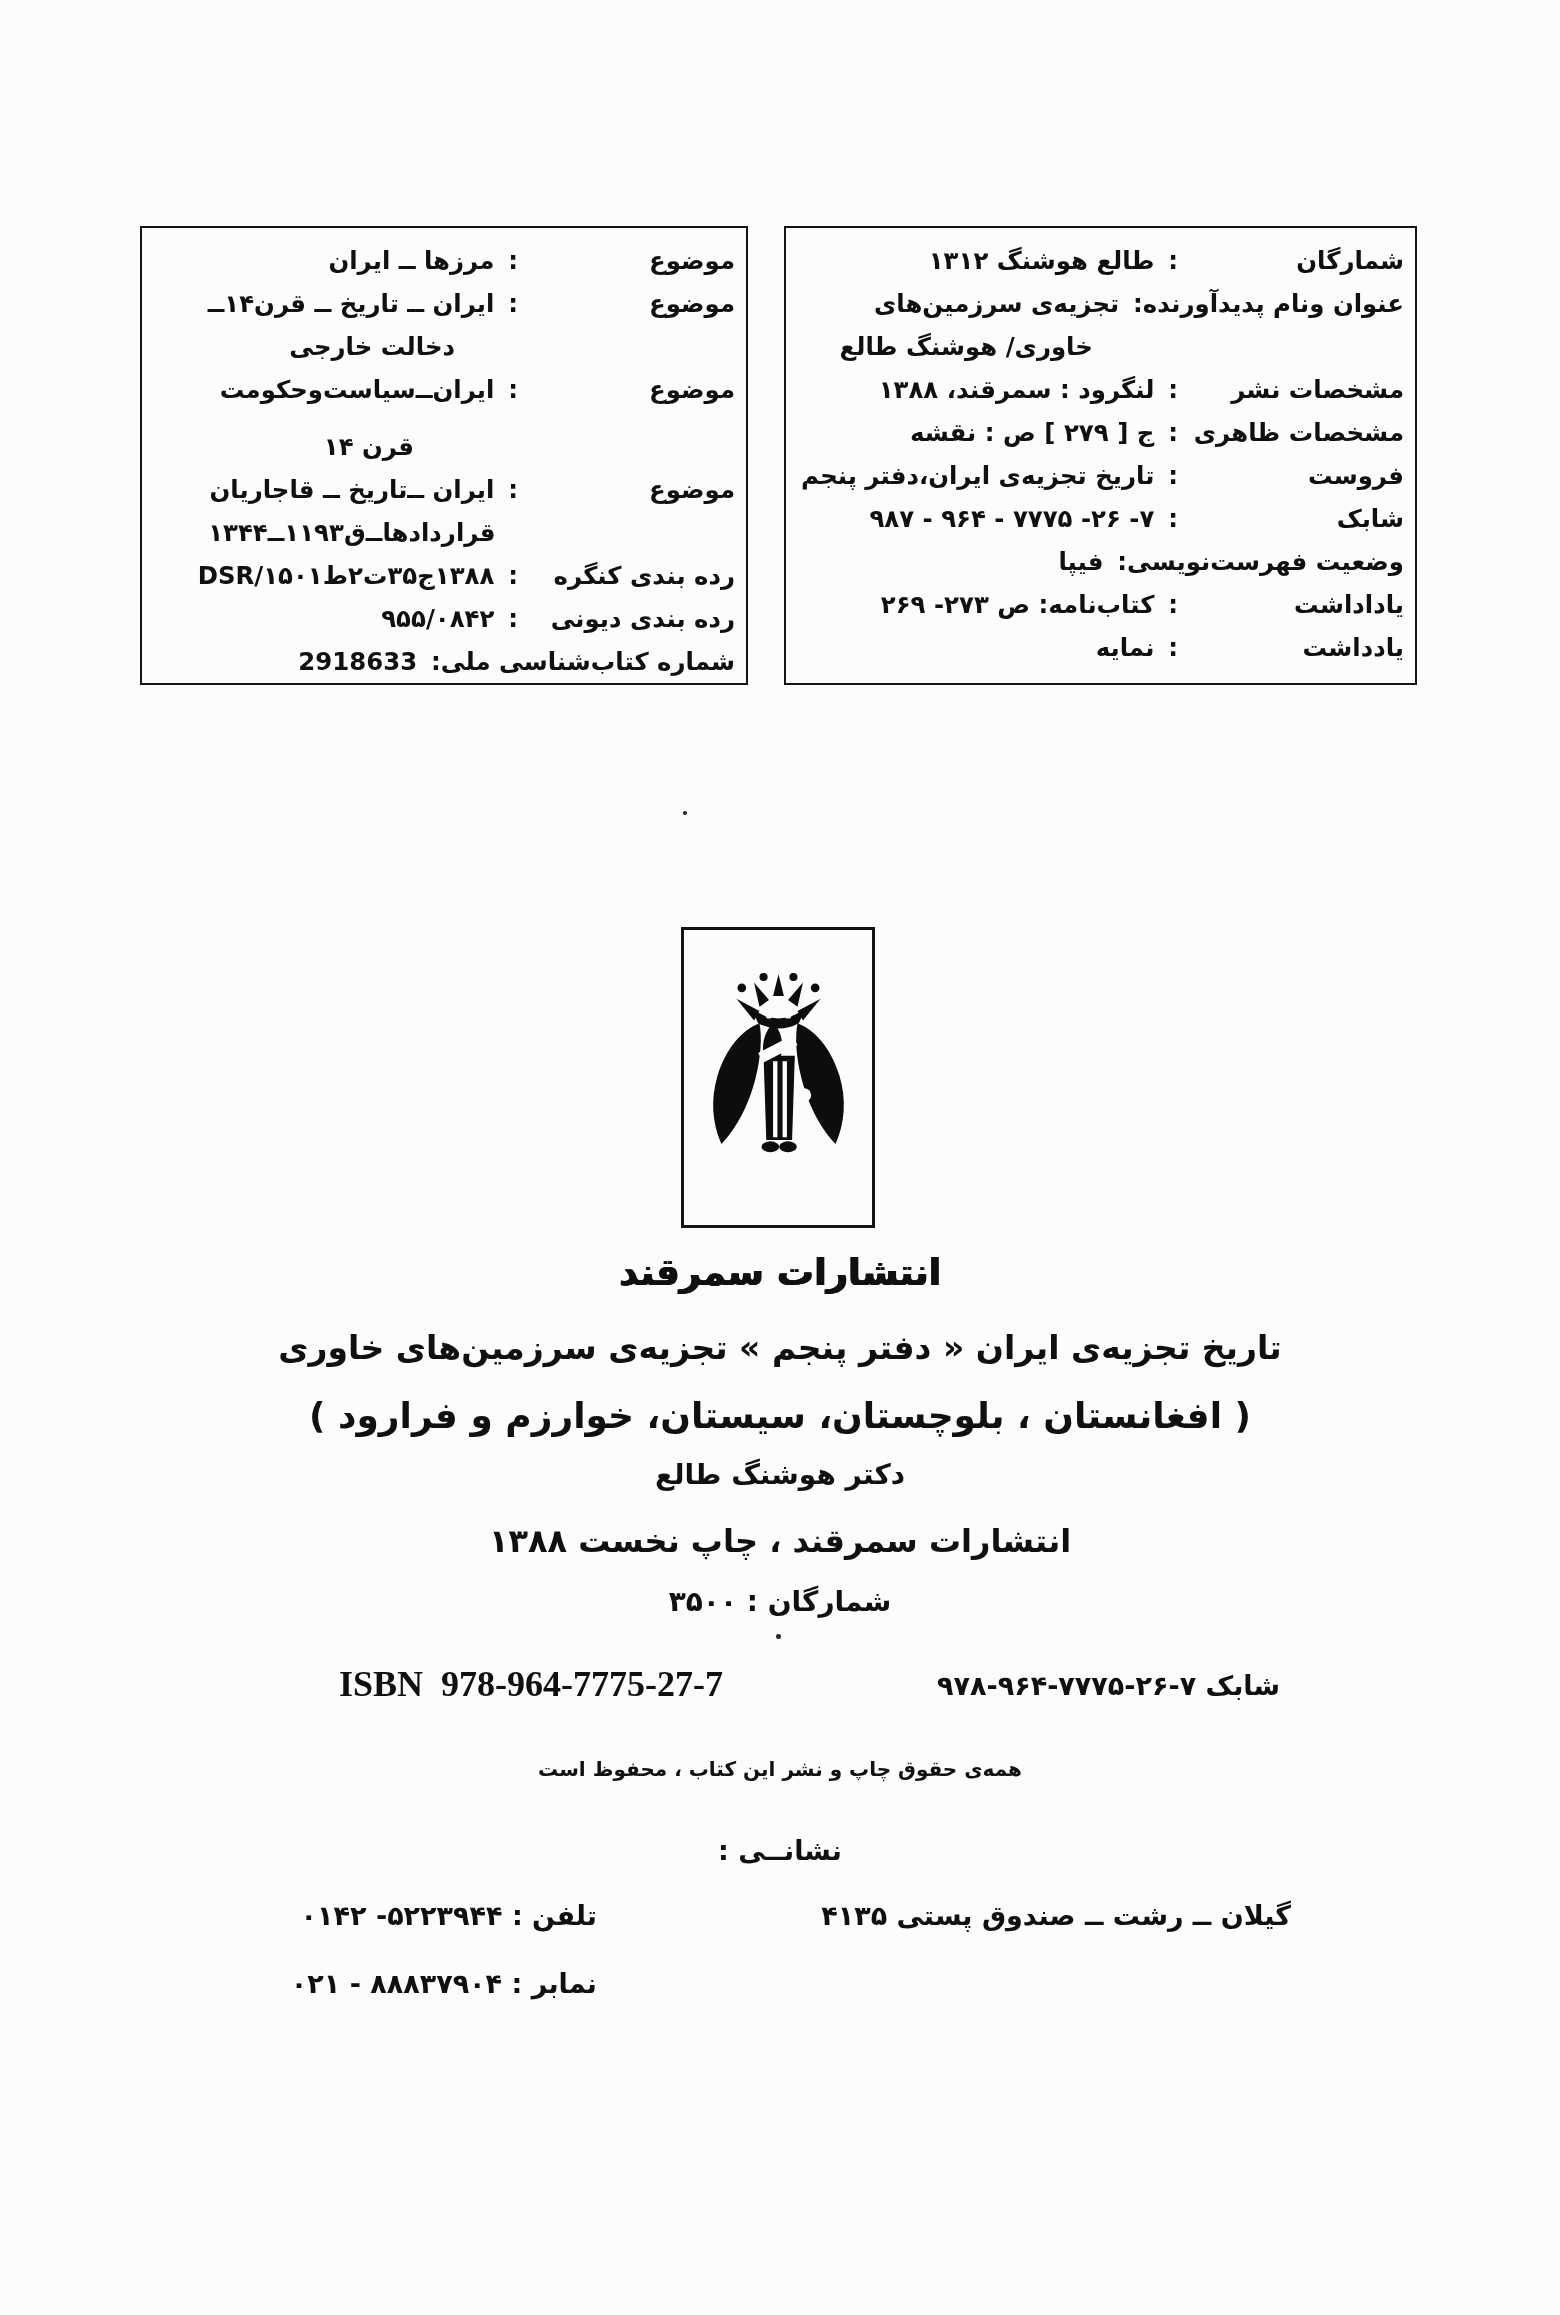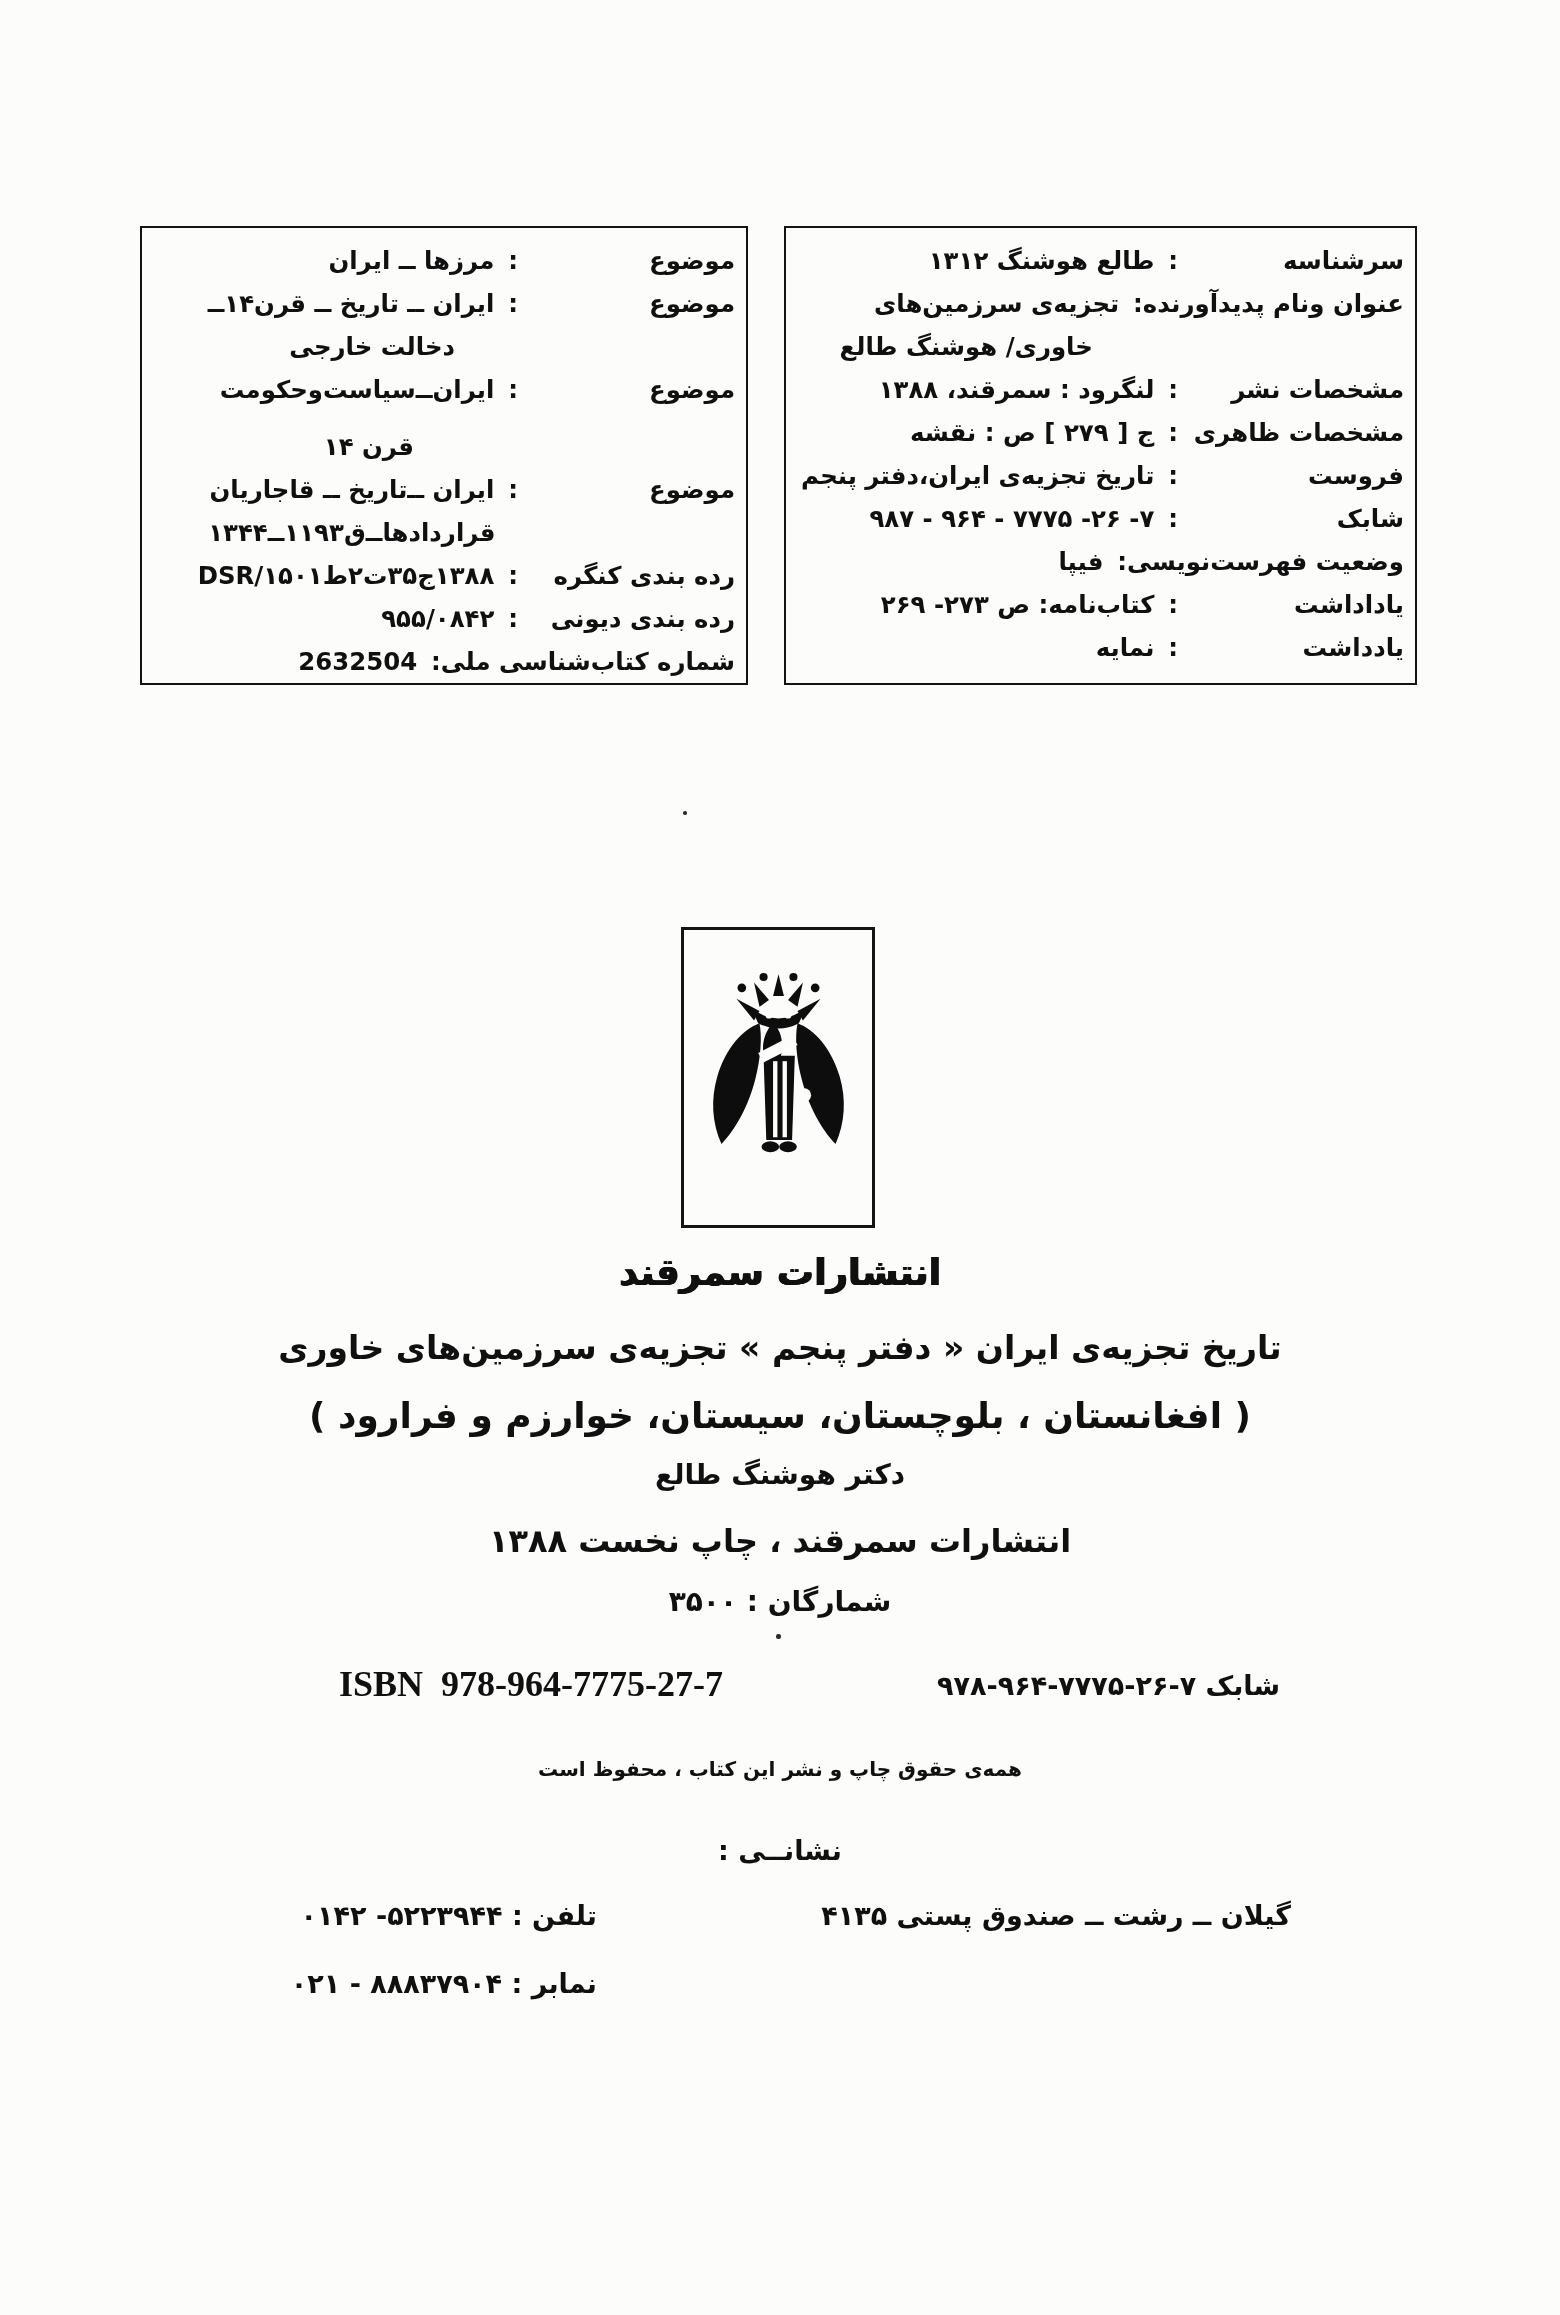--- a/index.html
+++ b/index.html
@@ -47,21 +47,21 @@
   .addr.l2l{left:244px;top:1968px;width:353px;}
   .speck{position:absolute;background:#2a2a2a;border-radius:50%;}
 </style>
 </head>
 <body>
 
 <div class="page">
 
   <div id="cip-right" class="cip-box right">
       <div class="cip-row">
-        <span class="cip-label">سرشناسه</span>
+        <span class="cip-label">شمارگان</span>
         <div class="cip-value">
           <div class="cip-line"><span class="colon">: </span><span>طالع هوشنگ ۱۳۱۲</span></div>
         </div>
       </div>
       <div class="cip-row">
         <span class="cip-label">عنوان ونام پدیدآورنده</span>
         <div class="cip-value">
           <div class="cip-line"><span class="colon">: </span><span>تجزیه‌ی سرزمین‌های</span></div>
           <div class="cip-line" style="padding-right: 50px;"><span>خاوری/ هوشنگ طالع</span></div>
         </div>
@@ -145,21 +145,21 @@
       </div>
       <div class="cip-row">
         <span class="cip-label">رده بندی دیونی</span>
         <div class="cip-value">
           <div class="cip-line"><span class="colon">: </span><span class="ltrseg">۹۵۵/۰۸۴۲</span></div>
         </div>
       </div>
       <div class="cip-row">
         <span class="cip-label">شماره کتاب‌شناسی ملی</span>
         <div class="cip-value">
-          <div class="cip-line"><span class="colon">: </span><span class="ltrseg">2632504</span></div>
+          <div class="cip-line"><span class="colon">: </span><span class="ltrseg">2918633</span></div>
         </div>
       </div>
     </div>
 
   <div class="logo-box">
     <svg viewBox="0 0 120 160" xmlns="http://www.w3.org/2000/svg" aria-hidden="true">
       <g fill="#0d0d0d">
         <path d="M60 4 l4 16 h-8 z"></path>
         <path d="M42 10 l11 13 -7 5 z"></path>
         <path d="M78 10 l-11 13 7 5 z"></path>

